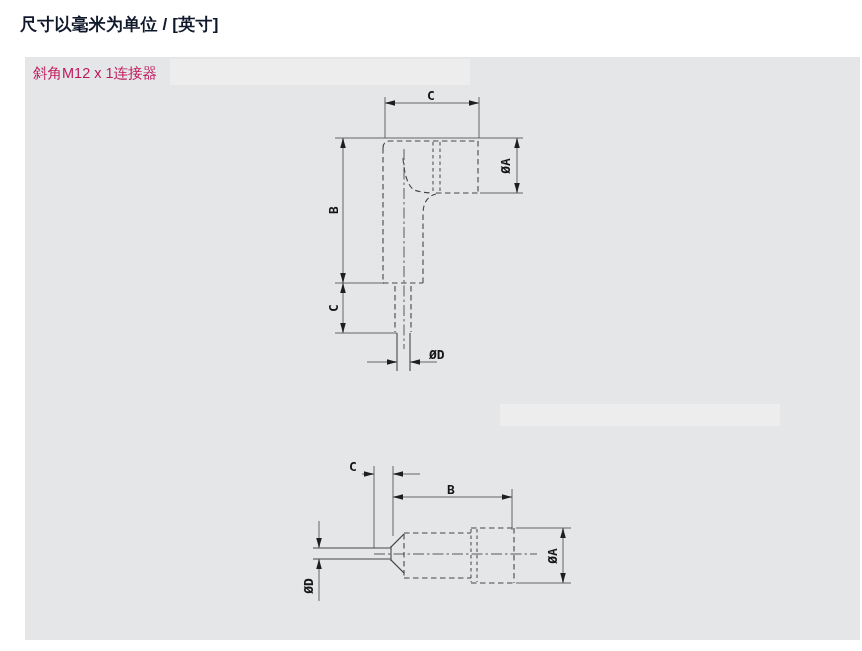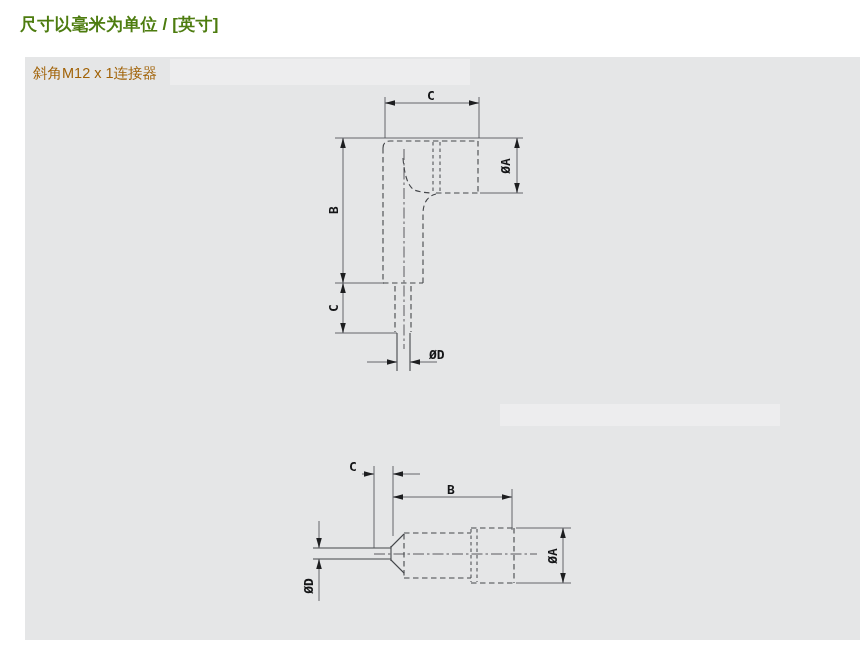--- a/index.html
+++ b/index.html
@@ -1,20 +1,20 @@
 <!DOCTYPE html>
 <html><head>
 <meta charset="utf-8">
 <style>
   html,body{margin:0;padding:0;background:#ffffff;width:862px;height:651px;overflow:hidden;
     font-family:"Liberation Sans","DejaVu Sans",sans-serif;}
   .page{position:relative;width:862px;height:651px;background:#ffffff;}
-  .page-title{position:absolute;left:20px;top:13px;font-size:17px;font-weight:600;color:#4d7c0f;letter-spacing:.2px;}
+  .page-title{position:absolute;left:20px;top:13px;font-size:17px;font-weight:600;color:#0f172a;letter-spacing:.2px;}
   .panel{position:absolute;left:25px;top:57px;width:835px;height:583px;background:#e5e6e7;}
-  .section-title{position:absolute;left:8px;font-size:14.5px;color:#a16207;}
+  .section-title{position:absolute;left:8px;font-size:14.5px;color:#be185d;}
   .st-1{top:7px;}
   .st-2{top:362px;}
   .ghost{position:absolute;background:rgba(255,255,255,0.30);pointer-events:none;}
   .g1{left:145px;top:2px;width:300px;height:26px;}
   .g2{left:475px;top:347px;width:280px;height:22px;}
   svg.draw{position:absolute;left:0;top:0;}
   .outline{stroke:#45474b;stroke-width:1.1;fill:none;stroke-dasharray:5.5 3.5;stroke-linecap:butt;}
   .solidline{stroke:#45474b;stroke-width:1.1;fill:none;}
   .thin{stroke:#56585c;stroke-width:0.9;fill:none;}
   .center{stroke:#494b4f;stroke-width:0.9;fill:none;stroke-dasharray:11 3 2.5 3;}

